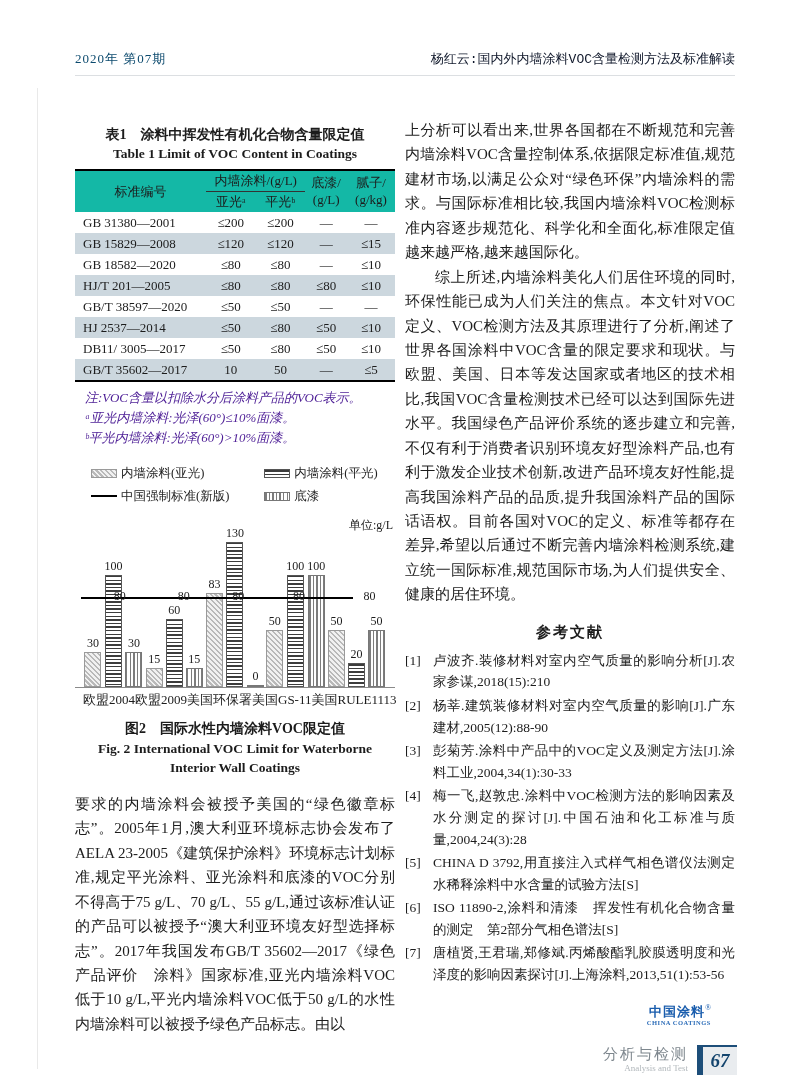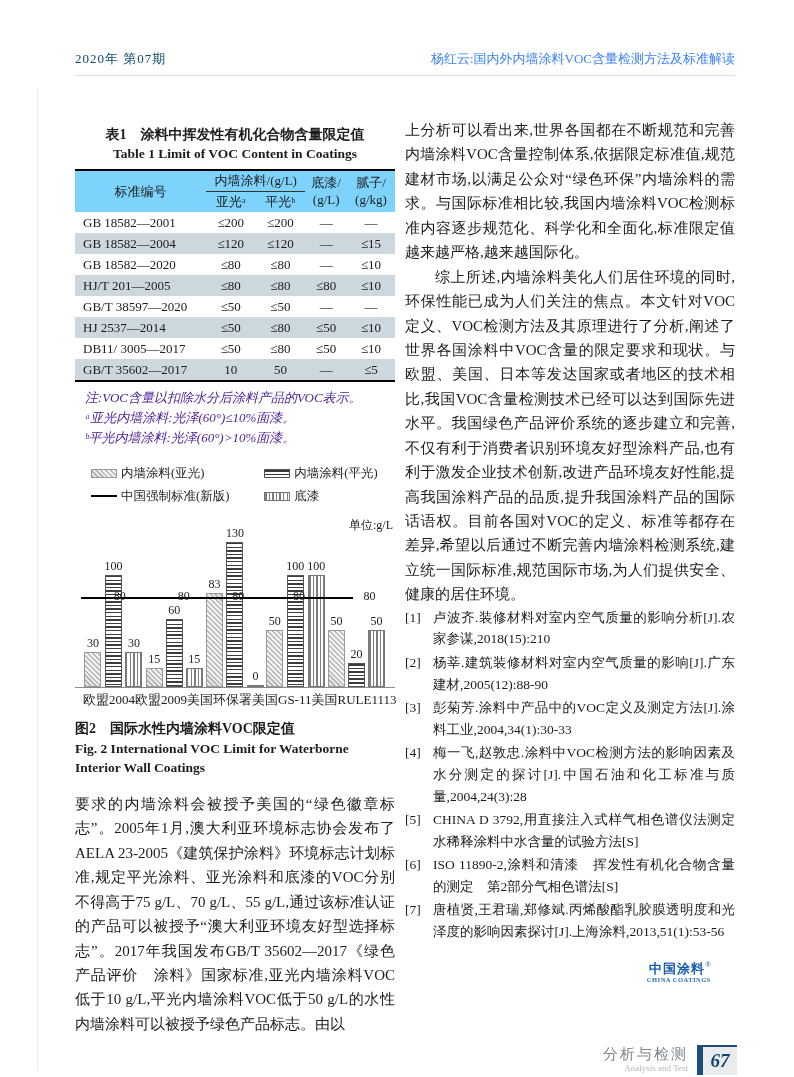--- a/index.html
+++ b/index.html
@@ -8,33 +8,33 @@
     background:#ffffff;color:#1c1c1c;
     font-family:"Liberation Serif","DejaVu Serif",serif;
   }
   .page-edge-left{position:absolute;left:37px;top:88px;bottom:8px;width:1px;background:#e9e9e9;}
 
   
   .header{position:absolute;top:50px;left:75px;width:660px;
     display:flex;justify-content:space-between;align-items:flex-end;
     font-size:13px;color:#a3adb6;padding-bottom:7px;border-bottom:1px solid #dcdfe2;}
   .header .issue{letter-spacing:1px;color:#0c4a6e;}
-  .header .running{color:#3b82f6;}
+  .header .running{color:#0f172a;font-family:Liberation Mono, monospace;}
 
   
   .columns{position:absolute;top:112px;left:75px;width:660px;display:flex;gap:10px;}
   .col-left{width:320px;}
   .col-right{width:330px;}
 
   
   .tbl-title{ text-align:center;font-weight:bold;font-size:14px;line-height:1.35;margin-top:14px;}
   .tbl-title .en{font-size:13.5px;}
   table.voc{width:100%;border-collapse:collapse;margin-top:6px;
     border-top:2px solid #000;border-bottom:2px solid #000;font-size:13px;}
-  table.voc thead{background:#7dd3fc;}
+  table.voc thead{background:#14b8a6;}
   table.voc th{font-weight:normal;padding:1px 0;text-align:center;vertical-align:middle;}
   table.voc th.span-hdr{border-bottom:1px solid #333;}
   table.voc td{padding:2.5px 0;text-align:center;}
   table.voc td.std-col{text-align:left;padding-left:8px;white-space:nowrap;}
   table.voc tbody tr:nth-child(even){background:#ccd7de;}
   .two-line{line-height:1.25;}
 
   
   .tbl-notes{margin-top:6px;font-size:13px;line-height:1.55;color:#4c1d95;font-style:italic;padding-left:10px;}
 
@@ -55,21 +55,21 @@
   .bars{display:flex;align-items:flex-end;gap:3px;}
   .bar-wrap{display:flex;flex-direction:column;align-items:center;justify-content:flex-end;}
   .bar{width:15px;z-index:1;}
   .bar-label{font-size:12px;line-height:1;margin-bottom:3px;}
   .ref-line{position:absolute;left:2%;width:85%;border-top:2px solid #000;z-index:3;}
   .line-label{position:absolute;font-size:12px;z-index:4;transform:translateX(-50%);}
   .xaxis{display:flex;justify-content:space-between;padding:0 8px;margin-top:3px;}
   .x-label{flex:1;text-align:center;font-size:13px;white-space:nowrap;}
 
   
-  .fig-caption{margin-top:10px;font-weight:bold;font-size:14px;line-height:1.45;}
+  .fig-caption{margin-top:10px;text-align:center;font-weight:bold;font-size:14px;line-height:1.45;}
   .fig-caption .en{font-size:13.5px;}
 
   
   .para{font-size:15px;line-height:1.63;text-align:justify;}
   .col-left .para{margin-top:14px;}
   .col-right .para.first{margin-top:6px;}
   .indent{text-indent:2em;}
 
   
   .sec-heading{color:#2e7f96;font-size:19px;font-family:"Liberation Sans","DejaVu Sans",sans-serif;
@@ -130,28 +130,28 @@
             <div>(g/kg)</div>
           </th>
         </tr>
         <tr>
           <th>亚光ᵃ</th>
           <th>平光ᵇ</th>
         </tr>
       </thead>
       <tbody>
           <tr>
-            <td class="std-col">GB 18582—2001</td>
+            <td class="std-col">GB 31380—2001</td>
             <td>≤200</td>
             <td>≤200</td>
             <td>—</td>
             <td>—</td>
           </tr>
           <tr>
-            <td class="std-col">GB 18582—2004</td>
+            <td class="std-col">GB 15829—2008</td>
             <td>≤120</td>
             <td>≤120</td>
             <td>—</td>
             <td>≤15</td>
           </tr>
           <tr>
             <td class="std-col">GB 18582—2020</td>
             <td>≤80</td>
             <td>≤80</td>
             <td>—</td>
@@ -325,20 +325,21 @@
 
     <div class="para">要求的内墙涂料会被授予美国的“绿色徽章标志”。2005年1月,澳大利亚环境标志协会发布了AELA 23-2005《建筑保护涂料》环境标志计划标准,规定平光涂料、亚光涂料和底漆的VOC分别不得高于75 g/L、70 g/L、55 g/L,通过该标准认证的产品可以被授予“澳大利亚环境友好型选择标志”。2017年我国发布GB/T 35602—2017《绿色产品评价　涂料》国家标准,亚光内墙涂料VOC低于10 g/L,平光内墙涂料VOC低于50 g/L的水性内墙涂料可以被授予绿色产品标志。由以</div>
   </div>
 
   <div class="col-right">
     <div class="para first">上分析可以看出来,世界各国都在不断规范和完善内墙涂料VOC含量控制体系,依据限定标准值,规范建材市场,以满足公众对“绿色环保”内墙涂料的需求。与国际标准相比较,我国内墙涂料VOC检测标准内容逐步规范化、科学化和全面化,标准限定值越来越严格,越来越国际化。</div>
 
 
     <div class="para indent">综上所述,内墙涂料美化人们居住环境的同时,环保性能已成为人们关注的焦点。本文针对VOC定义、VOC检测方法及其原理进行了分析,阐述了世界各国涂料中VOC含量的限定要求和现状。与欧盟、美国、日本等发达国家或者地区的技术相比,我国VOC含量检测技术已经可以达到国际先进水平。我国绿色产品评价系统的逐步建立和完善,不仅有利于消费者识别环境友好型涂料产品,也有利于激发企业技术创新,改进产品环境友好性能,提高我国涂料产品的品质,提升我国涂料产品的国际话语权。目前各国对VOC的定义、标准等都存在差异,希望以后通过不断完善内墙涂料检测系统,建立统一国际标准,规范国际市场,为人们提供安全、健康的居住环境。</div>
 
+    <div class="refs-title">参考文献</div>
     <div class="refs">
         <div class="ref-item">
           <div class="ref-no">[1]</div>
           <div class="ref-text">卢波齐.装修材料对室内空气质量的影响分析[J].农家参谋,2018(15):210</div>
         </div>
         <div class="ref-item">
           <div class="ref-no">[2]</div>
           <div class="ref-text">杨莘.建筑装修材料对室内空气质量的影响[J].广东建材,2005(12):88-90</div>
         </div>
         <div class="ref-item">

